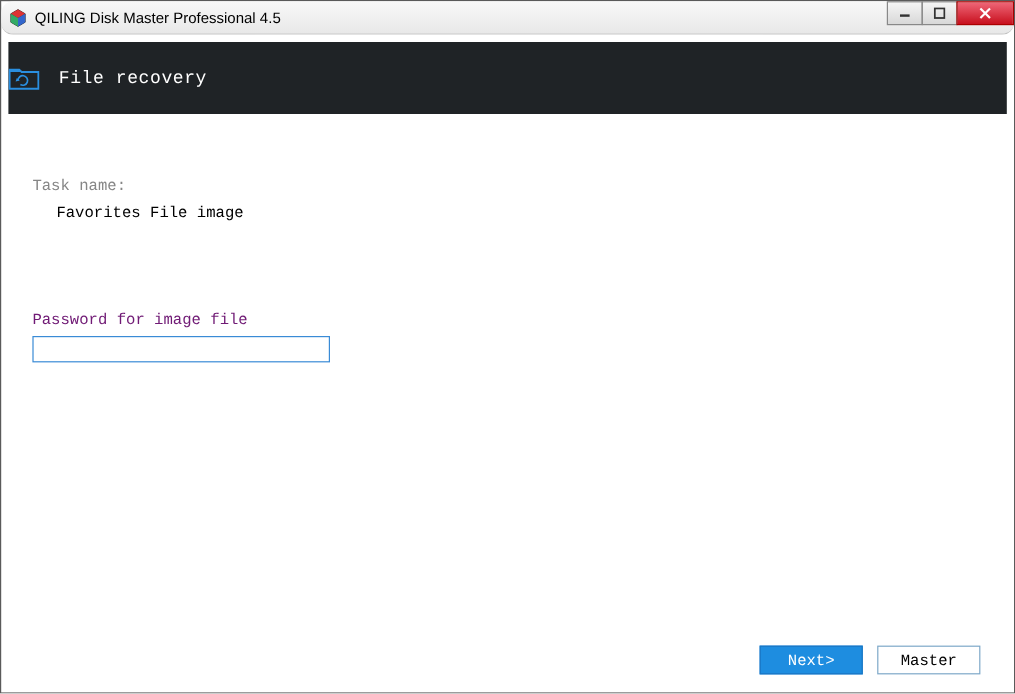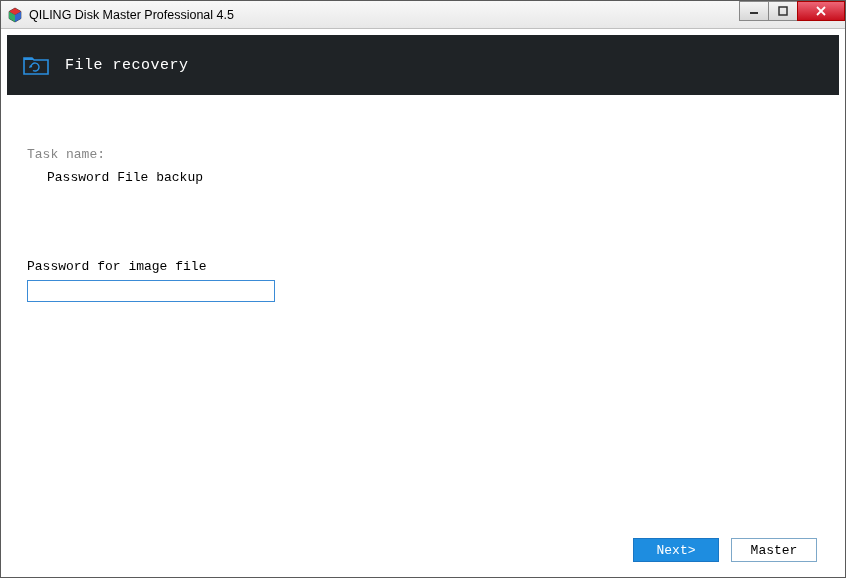--- a/index.html
+++ b/index.html
@@ -19,20 +19,21 @@
       flex-direction: column;
     }
     .titlebar {
       height: 28px;
       background: linear-gradient(to bottom, #f8f8f8, #e8e8e8);
       border-bottom: 1px solid #c0c0c0;
       display: flex;
       align-items: center;
       padding-left: 6px;
       position: relative;
+      border-radius: 10px;
     }
     .app-icon {
       width: 16px;
       height: 16px;
       margin-right: 6px;
       display: flex;
       align-items: center;
       justify-content: center;
     }
     .titlebar-text {
@@ -65,21 +66,20 @@
       border-color: #a00;
       color: #fff;
     }
     .ctrl-btn svg { display: block; }
     .header-band {
       background: #1f2326;
       height: 60px;
       margin: 6px 6px 0 6px;
       display: flex;
       align-items: center;
-      padding-left: 16px;
       gap: 16px;
     }
     .header-icon {
       width: 26px;
       height: 22px;
     }
     .header-title {
       font-family: "Courier New", monospace;
       font-size: 15px;
       color: #fff;
@@ -97,21 +97,21 @@
     .task-label {
       color: #868686;
       margin-bottom: 8px;
     }
     .task-value {
       color: #000;
       padding-left: 20px;
       margin-bottom: 74px;
     }
     .pwd-label {
-      color: #000000;
+      color: #701a75;
       margin-bottom: 6px;
     }
     .pwd-input {
       width: 248px;
       height: 22px;
       border: 1px solid #3a8bd6;
       background: #fff;
       outline: none;
       padding: 2px 4px;
       font-family: inherit;
@@ -186,21 +186,21 @@
         <path d="M1 4 L9 4 L11 6 L1 6 Z" fill="#2a8fe0"></path>
         <path d="M8 13 A4 4 0 1 1 10 16.5" fill="none" stroke="#2a8fe0" stroke-width="1.4"></path>
         <polygon points="7,11 9.5,13 6,14" fill="#2a8fe0"></polygon>
       </svg>
     </span>
     <span class="header-title">File recovery</span>
   </div>
 
   <div class="content">
     <div class="task-label">Task name:</div>
-    <div class="task-value">Password File backup</div>
+    <div class="task-value">Favorites File image</div>
 
     <div class="pwd-label">Password for image file</div>
     <input type="password" class="pwd-input" value="" style="">
   </div>
 
   <div class="footer">
     <button class="btn primary">
       <span>Next&gt;</span>
     </button>
     <button class="btn">

